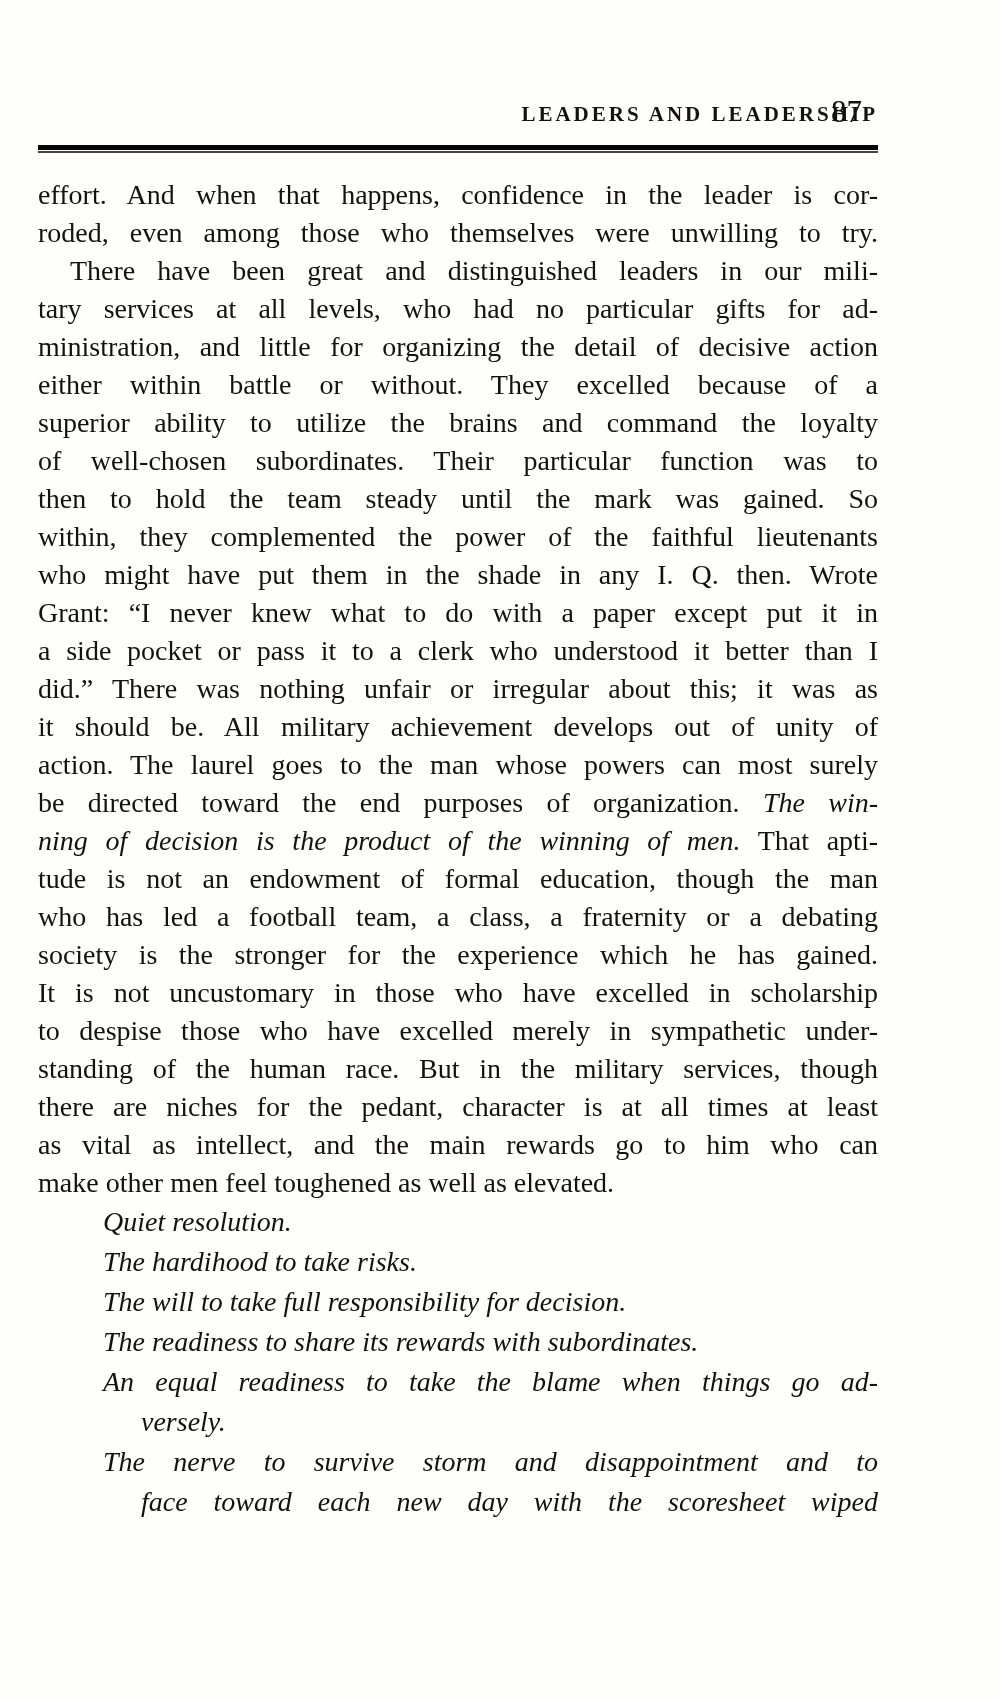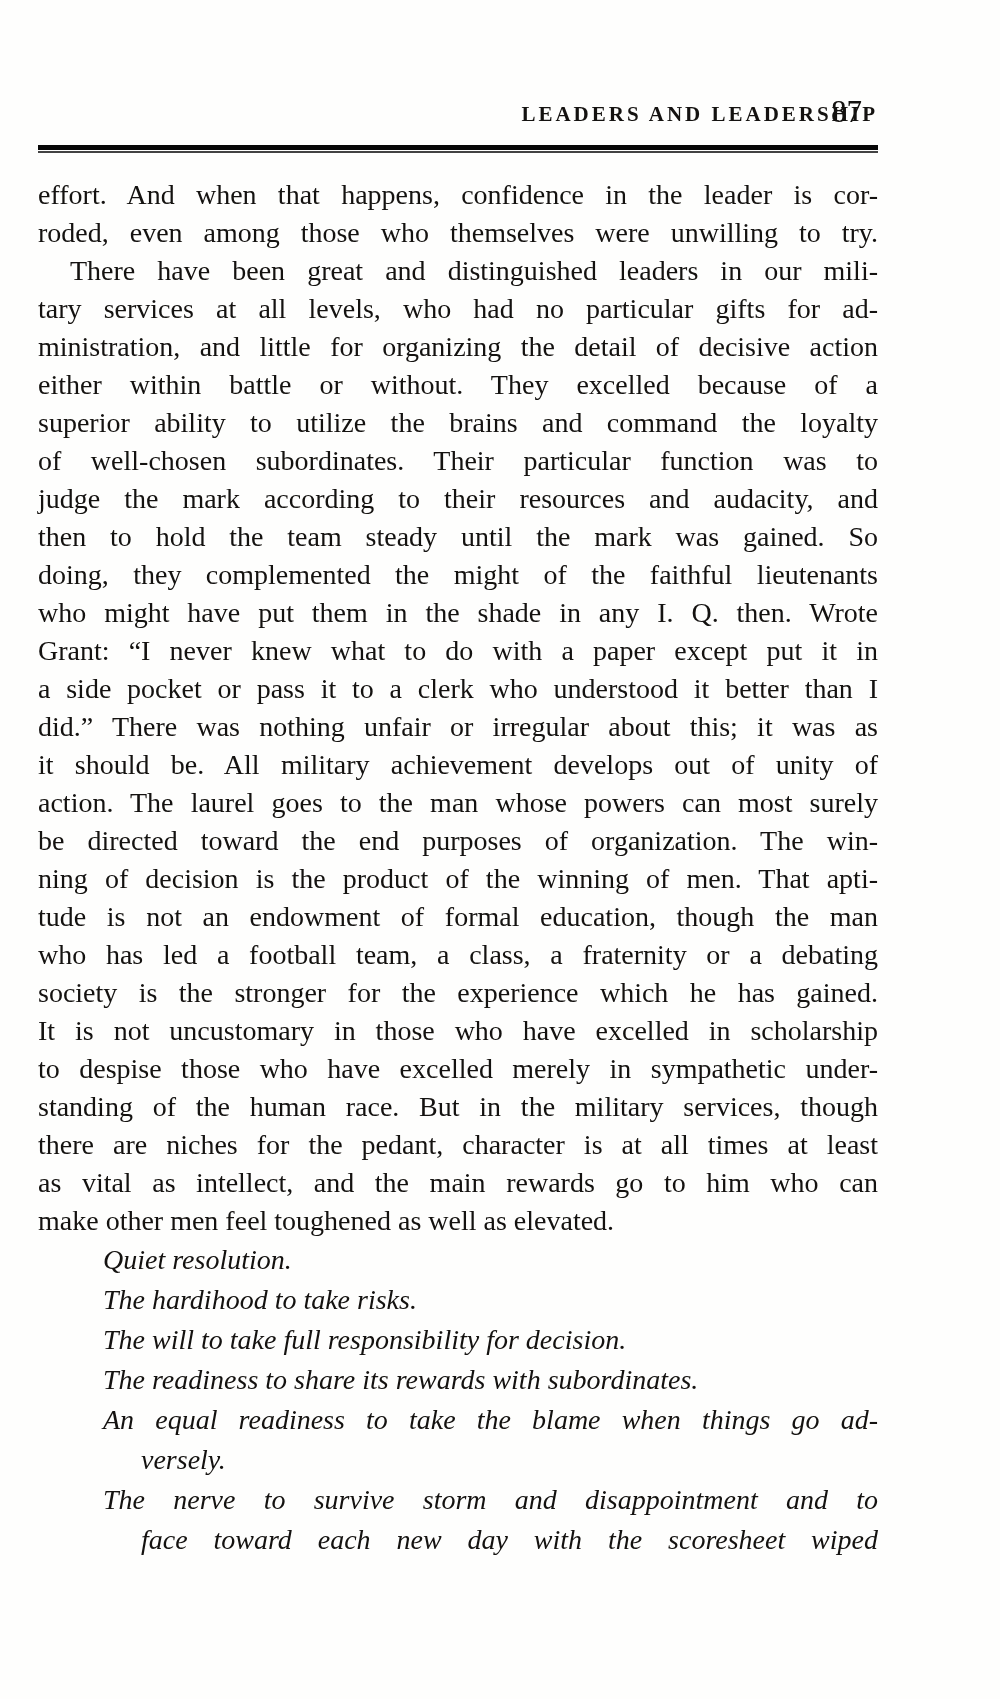--- a/index.html
+++ b/index.html
@@ -78,20 +78,21 @@
     line-height: 40px;
     font-style: italic;
   }
   .indent-list {
     padding-left: 65px;
   }
   .indent-list2 {
     padding-left: 103px;
   }
   .seg-it {
+    font-style: italic;
   }
 </style>
 </head>
 <body>
 
 <div class="page">
 
   <div class="running-header">
     <span class="page-number">87</span>
     <span class="running-title">LEADERS AND LEADERSHIP</span>
@@ -104,23 +105,22 @@
 
   <div class="text-block">
       <div class="line indent-none fill"><span>effort. And when that happens, confidence in the leader is cor-</span></div>
       <div class="line indent-none fill"><span>roded, even among those who themselves were unwilling to try.</span></div>
       <div class="line indent-para fill"><span>There have been great and distinguished leaders in our mili-</span></div>
       <div class="line indent-none fill"><span>tary services at all levels, who had no particular gifts for ad-</span></div>
       <div class="line indent-none fill"><span>ministration, and little for organizing the detail of decisive action</span></div>
       <div class="line indent-none fill"><span>either within battle or without. They excelled because of a</span></div>
       <div class="line indent-none fill"><span>superior ability to utilize the brains and command the loyalty</span></div>
       <div class="line indent-none fill"><span>of well-chosen subordinates. Their particular function was to</span></div>
-      <div class="line indent-none fill"><span>judge the mark according to their resources and audacity, and</span></div>
       <div class="line indent-none fill"><span>then to hold the team steady until the mark was gained. So</span></div>
-      <div class="line indent-none fill"><span>doing, they complemented the might of the faithful lieutenants</span></div>
+      <div class="line indent-none fill"><span>within, they complemented the power of the faithful lieutenants</span></div>
       <div class="line indent-none fill"><span>who might have put them in the shade in any I. Q. then. Wrote</span></div>
       <div class="line indent-none fill"><span>Grant: “I never knew what to do with a paper except put it in</span></div>
       <div class="line indent-none fill"><span>a side pocket or pass it to a clerk who understood it better than I</span></div>
       <div class="line indent-none fill"><span>did.” There was nothing unfair or irregular about this; it was as</span></div>
       <div class="line indent-none fill"><span>it should be. All military achievement develops out of unity of</span></div>
       <div class="line indent-none fill"><span>action. The laurel goes to the man whose powers can most surely</span></div>
       <div class="line indent-none fill"><span>be directed toward the end purposes of organization. </span><span class="seg-it">The win-</span></div>
       <div class="line indent-none fill"><span class="seg-it">ning of decision is the product of the winning of men.</span><span> That apti-</span></div>
       <div class="line indent-none fill"><span>tude is not an endowment of formal education, though the man</span></div>
       <div class="line indent-none fill"><span>who has led a football team, a class, a fraternity or a debating</span></div>

